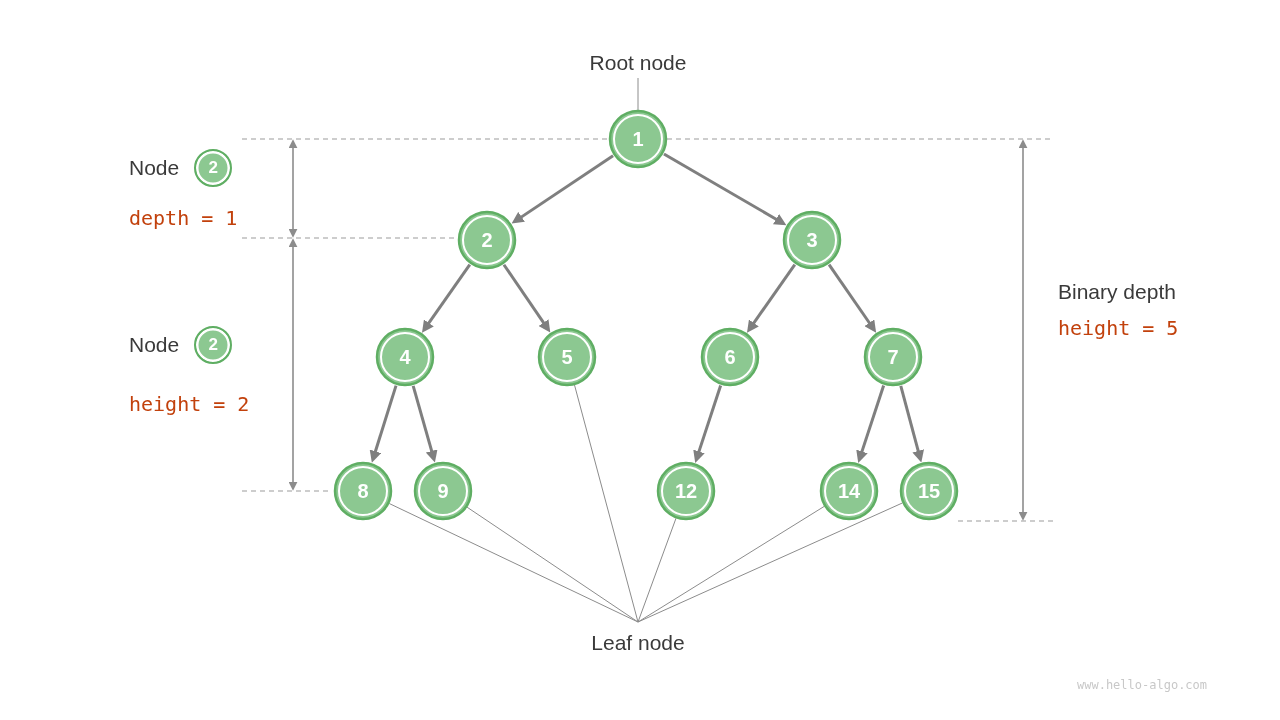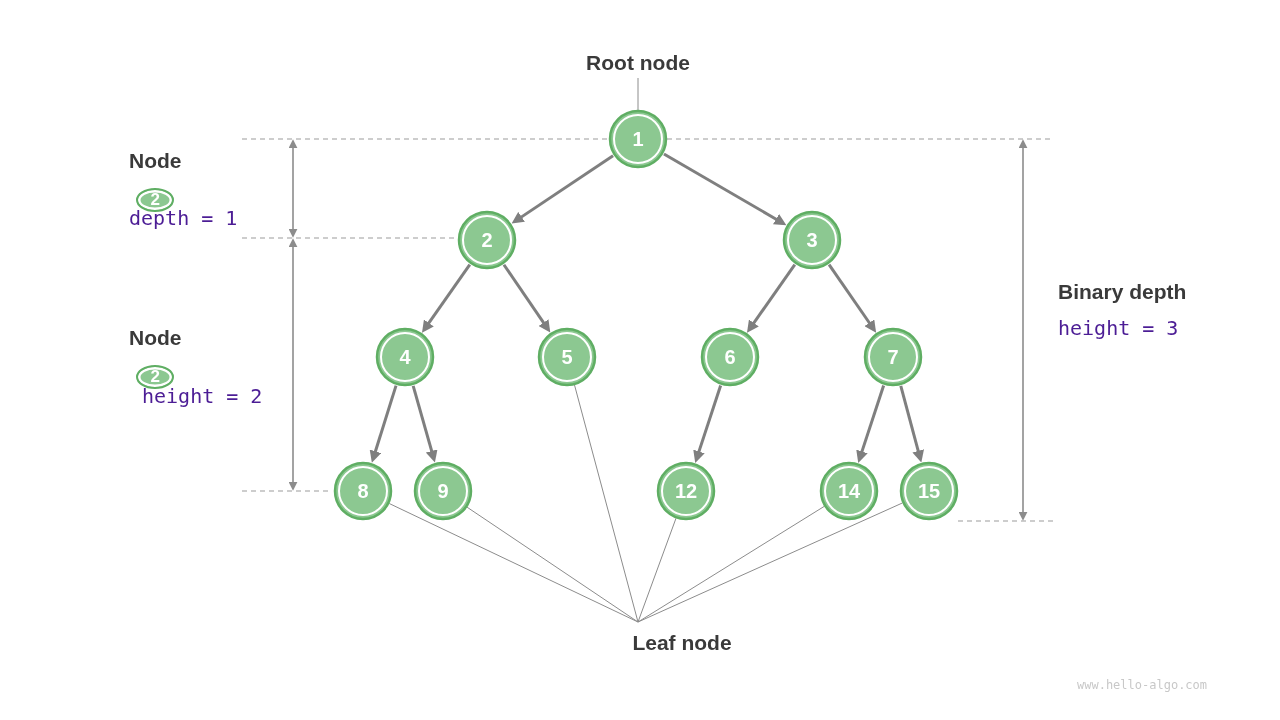--- a/index.html
+++ b/index.html
@@ -2,23 +2,23 @@
 <html><head>
 <meta charset="utf-8">
 <style>
   html,body{margin:0;padding:0;background:#fff;}
   .canvas{
     position:relative;width:1280px;height:720px;background:#ffffff;
     font-family:"Liberation Sans",sans-serif;overflow:hidden;
   }
   .abs{position:absolute;}
   .center-x{transform:translateX(-50%);}
-  .bold-label{font-weight:bold;font-size:21px;color:#3a3a3a;white-space:nowrap;}
-  .mono-label{font-family:"DejaVu Sans Mono","Liberation Mono",monospace;font-size:20px;color:#4c1d95;white-space:nowrap;}
-  .ann-row{display:flex;align-items:center;gap:15px;height:38px;flex-direction:column;}
+  .bold-label{font-weight:normal;font-size:21px;color:#3a3a3a;white-space:nowrap;}
+  .mono-label{font-family:"DejaVu Sans Mono","Liberation Mono",monospace;font-size:20px;color:#c2410c;white-space:nowrap;}
+  .ann-row{display:flex;align-items:center;gap:15px;height:38px;}
   .badge{
     width:34px;height:34px;border-radius:50%;
     background:#8cc891;border:2px solid #5fae63;
     box-shadow:inset 0 0 0 2.5px #ffffff;
     color:#ffffff;font-weight:bold;font-size:17px;
     display:flex;align-items:center;justify-content:center;
   }
   .watermark{
     font-family:"DejaVu Sans Mono","Liberation Mono",monospace;
     font-size:12px;color:#c8c8c8;white-space:nowrap;
@@ -123,32 +123,32 @@
       </g>
       <g>
         <circle cx="929" cy="491" r="28" fill="#8cc891" stroke="#5fae63" stroke-width="2.5"></circle>
         <circle cx="929" cy="491" r="24" fill="none" stroke="#ffffff" stroke-width="2"></circle>
         <text x="929" y="498" text-anchor="middle" font-size="20" fill="#ffffff">15</text>
       </g>
     </svg>
 
   <div class="abs center-x bold-label" style="left:638px;top:51px;">Root node</div>
 
-  <div class="abs center-x bold-label" style="left:638px;top:631px;margin-left:44px;">Leaf node</div>
+  <div class="abs center-x bold-label" style="left:638px;top:631px;">Leaf node</div>
 
   <div class="abs ann-row" style="left:129px;top:149px;">
     <span class="bold-label">Node</span>
     <span class="badge">2</span>
   </div>
   <div class="abs mono-label" style="left:129px;top:206px;">depth = 1</div>
 
   <div class="abs ann-row" style="left:129px;top:326px;">
     <span class="bold-label">Node</span>
     <span class="badge">2</span>
   </div>
-  <div class="abs mono-label" style="left:129px;top:384px;margin-left:13px;">height = 2</div>
+  <div class="abs mono-label" style="left:129px;top:392px;">height = 2</div>
 
   <div class="abs bold-label" style="left:1058px;top:280px;">Binary depth</div>
-  <div class="abs mono-label" style="left:1058px;top:316px;">height = 3</div>
+  <div class="abs mono-label" style="left:1058px;top:316px;">height = 5</div>
 
   <div class="abs watermark" style="left:1077px;top:678px;">www.hello-algo.com</div>
 
 </div>
 
 </body></html>

